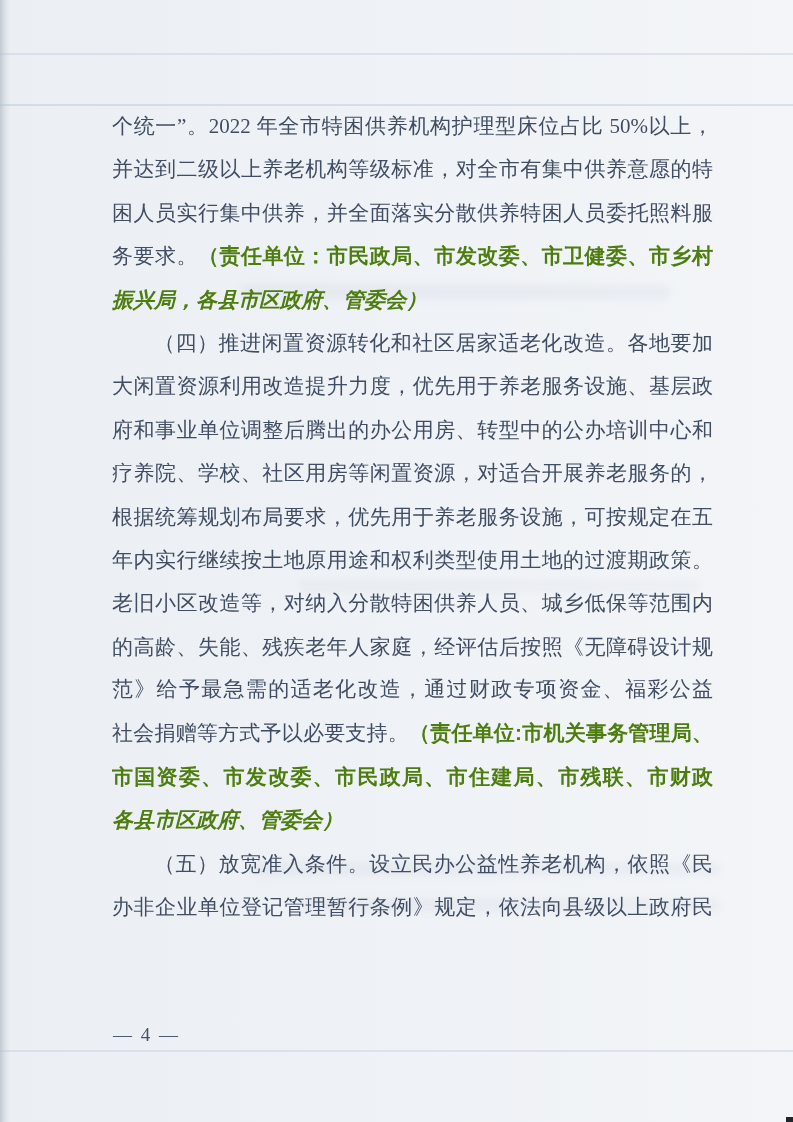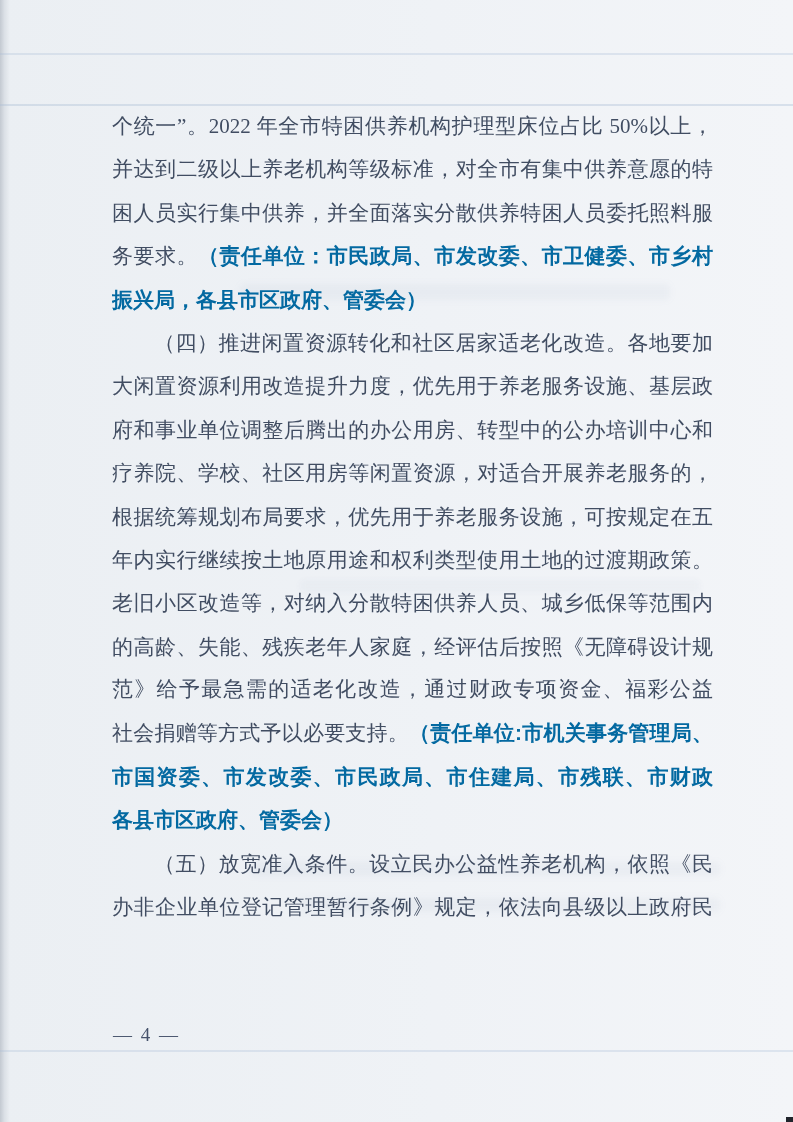--- a/index.html
+++ b/index.html
@@ -40,25 +40,25 @@
   
   .text-block {
     position: absolute; left: 112px; top: 104px; width: 601px;
     font-size: 21px; color: #414d62;
   }
   .line {
     margin: 0; height: 43.4px; line-height: 43.4px;
     overflow: hidden; white-space: normal;
   }
   .fill { text-align: justify; text-align-last: justify; }
-  .endline { text-align: left; text-align-last: left; }
+  .endline { text-align: left; text-align-last: left; font-style: italic; }
   .indent { padding-left: 42px; }
   .emph {
     font-family: "Liberation Sans", "DejaVu Sans", sans-serif;
-    font-weight: 600; color: #0369a1;
+    font-weight: 600; color: #4d7c0f;
   }
   .heading {
     font-family: "Liberation Sans", "DejaVu Sans", sans-serif;
     font-weight: 700; color: #333e55; letter-spacing: 1px;
   }
   .page-number {
     position: absolute; left: 113px; top: 1021px;
     font-size: 19px; line-height: 28px; letter-spacing: 2px;
     color: #46526b;
     font-family: "Liberation Serif", "DejaVu Serif", serif;

